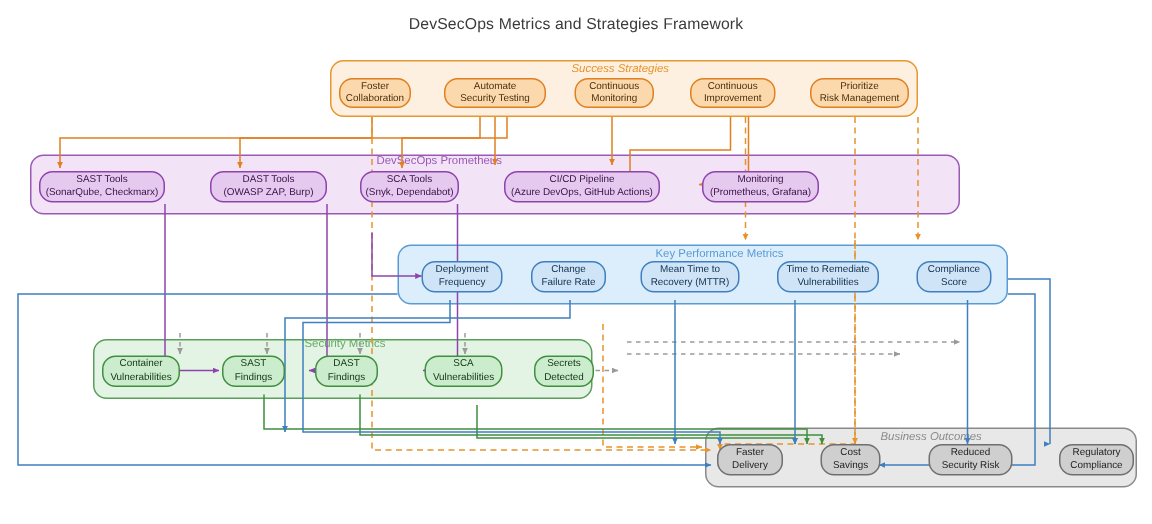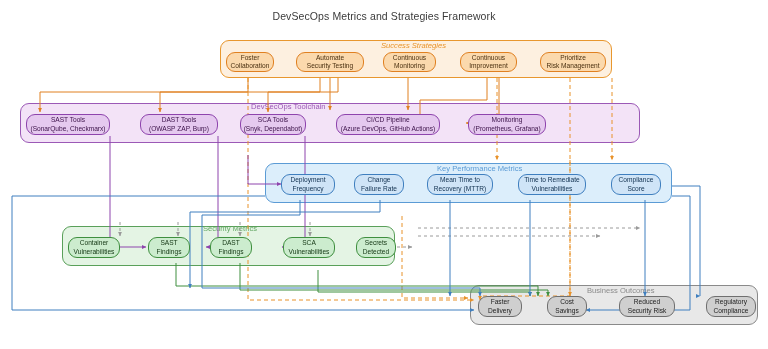--- a/index.html
+++ b/index.html
@@ -16,21 +16,21 @@
 
   .c-success{background:#fdf0e0;border:1.1px solid #e8972e;}
   .l-success{color:#e8932a;font-style:italic;}
   .c-tool{background:#f3e3f7;border:1.1px solid #9b59b6;}
   .l-tool{color:#9b59b6;}
   .c-kpm{background:#dceefb;border:1.1px solid #5b9bd5;}
   .l-kpm{color:#5b9bd5;text-align:right;}
   .c-sec{background:#e4f4e4;border:1.1px solid #5aa05a;}
   .l-sec{color:#67a967;}
   .c-biz{background:#e8e8e8;border:1.1px solid #8a8a8a;}
-  .l-biz{color:#8a8a8a;}
+  .l-biz{color:#8a8a8a;font-style:italic;}
 
   .node{position:absolute;box-sizing:border-box;border-radius:9px;
         display:flex;align-items:center;justify-content:center;text-align:center;
         font-size:6.6px;line-height:1.22;padding:1px 2px;z-index:6;}
   .n-orange{background:#fbd9ad;border:1.1px solid #e08020;color:#4a3010;}
   .n-purple{background:#e5c9ef;border:1.1px solid #8e44ad;color:#3b1council;color:#3a1048;}
   .n-blue{background:#cfe4f7;border:1.1px solid #3f7fbf;color:#10304f;}
   .n-green{background:#ccecce;border:1.1px solid #3f8f3f;color:#123512;}
   .n-gray{background:#cfcfcf;border:1.1px solid #6f6f6f;color:#222;}
 
@@ -137,21 +137,21 @@
   <div class="node n-orange" style="left:460px;top:52px;width:57px;height:20px;">
     <span style="white-space:pre-line">Continuous
 Improvement</span>
   </div>
   <div class="node n-orange" style="left:540px;top:52px;width:66px;height:20px;">
     <span style="white-space:pre-line">Prioritize
 Risk Management</span>
   </div>
 
   <div class="cluster c-tool" style="left:20px;top:103px;width:620px;height:40px;"></div>
-  <div class="cluster-label l-tool" style="left:248px;top:102px;">DevSecOps Toolchain</div>
+  <div class="cluster-label l-tool" style="left:248px;top:102px;">DevSecOps Prometheus</div>
 
   <div class="node n-purple" style="left:26px;top:114px;width:84px;height:21px;">
     <span style="white-space:pre-line">SAST Tools
 (SonarQube, Checkmarx)</span>
   </div>
   <div class="node n-purple" style="left:140px;top:114px;width:78px;height:21px;">
     <span style="white-space:pre-line">DAST Tools
 (OWASP ZAP, Burp)</span>
   </div>
   <div class="node n-purple" style="left:240px;top:114px;width:66px;height:21px;">

